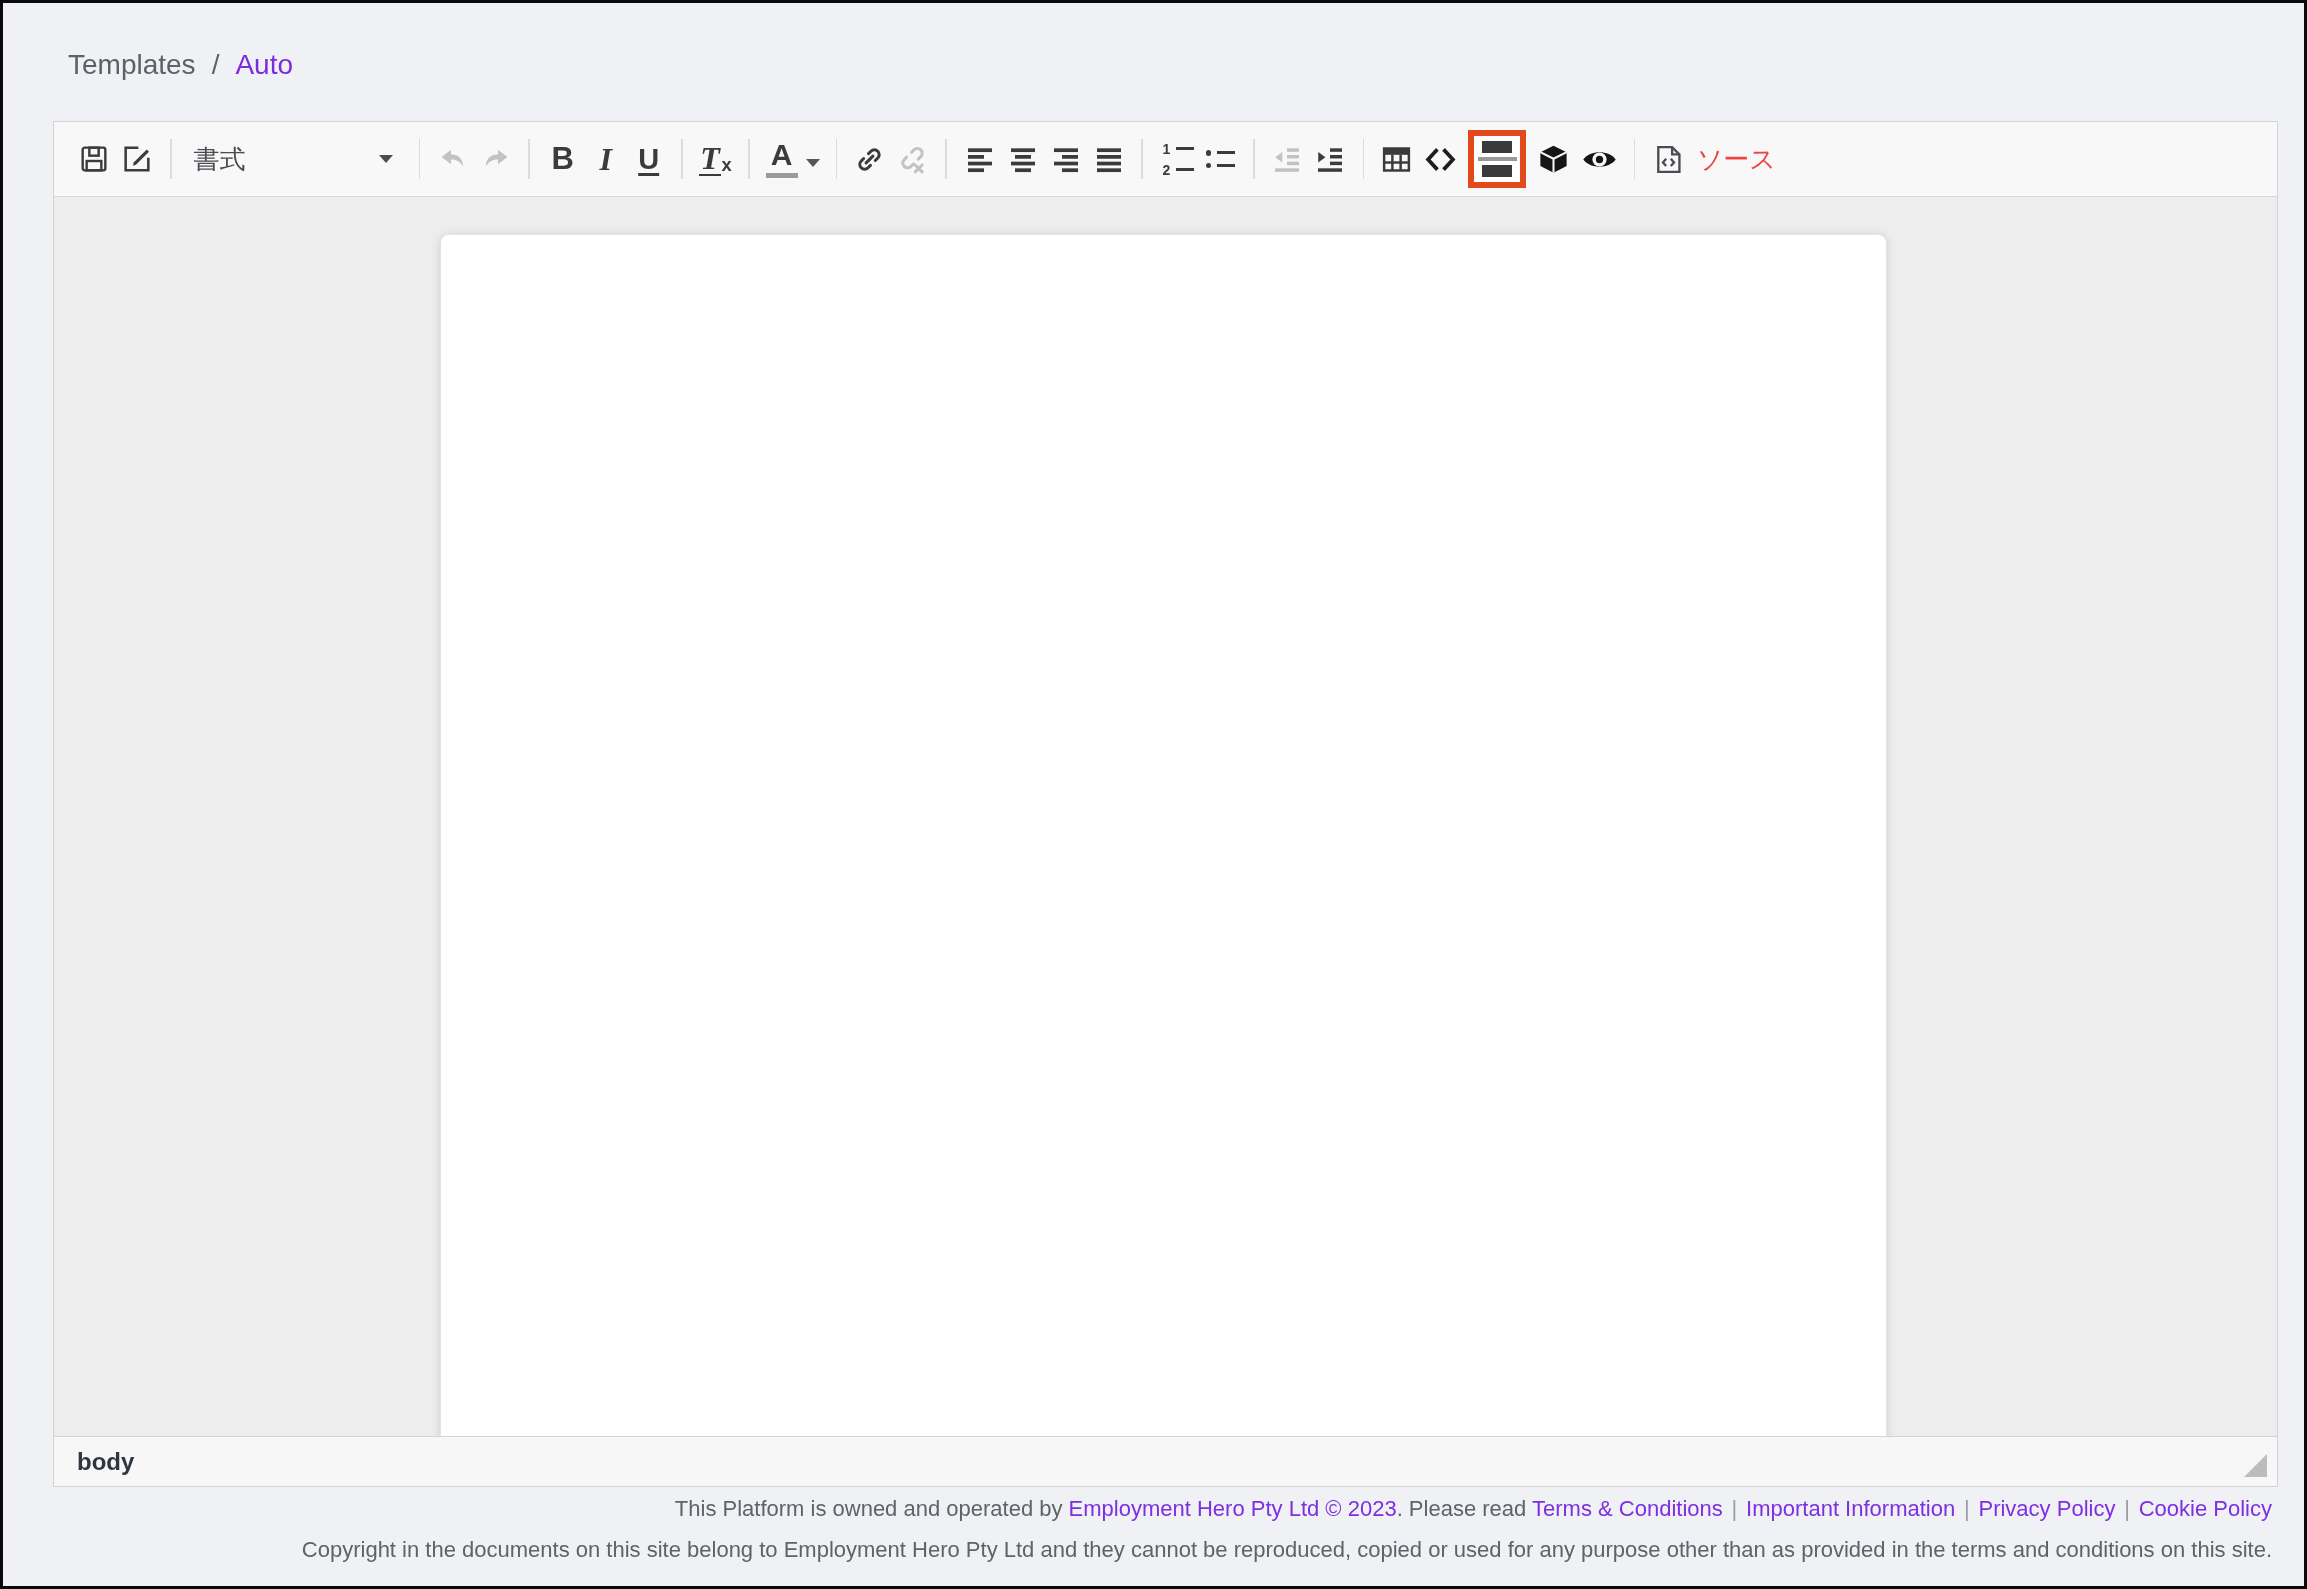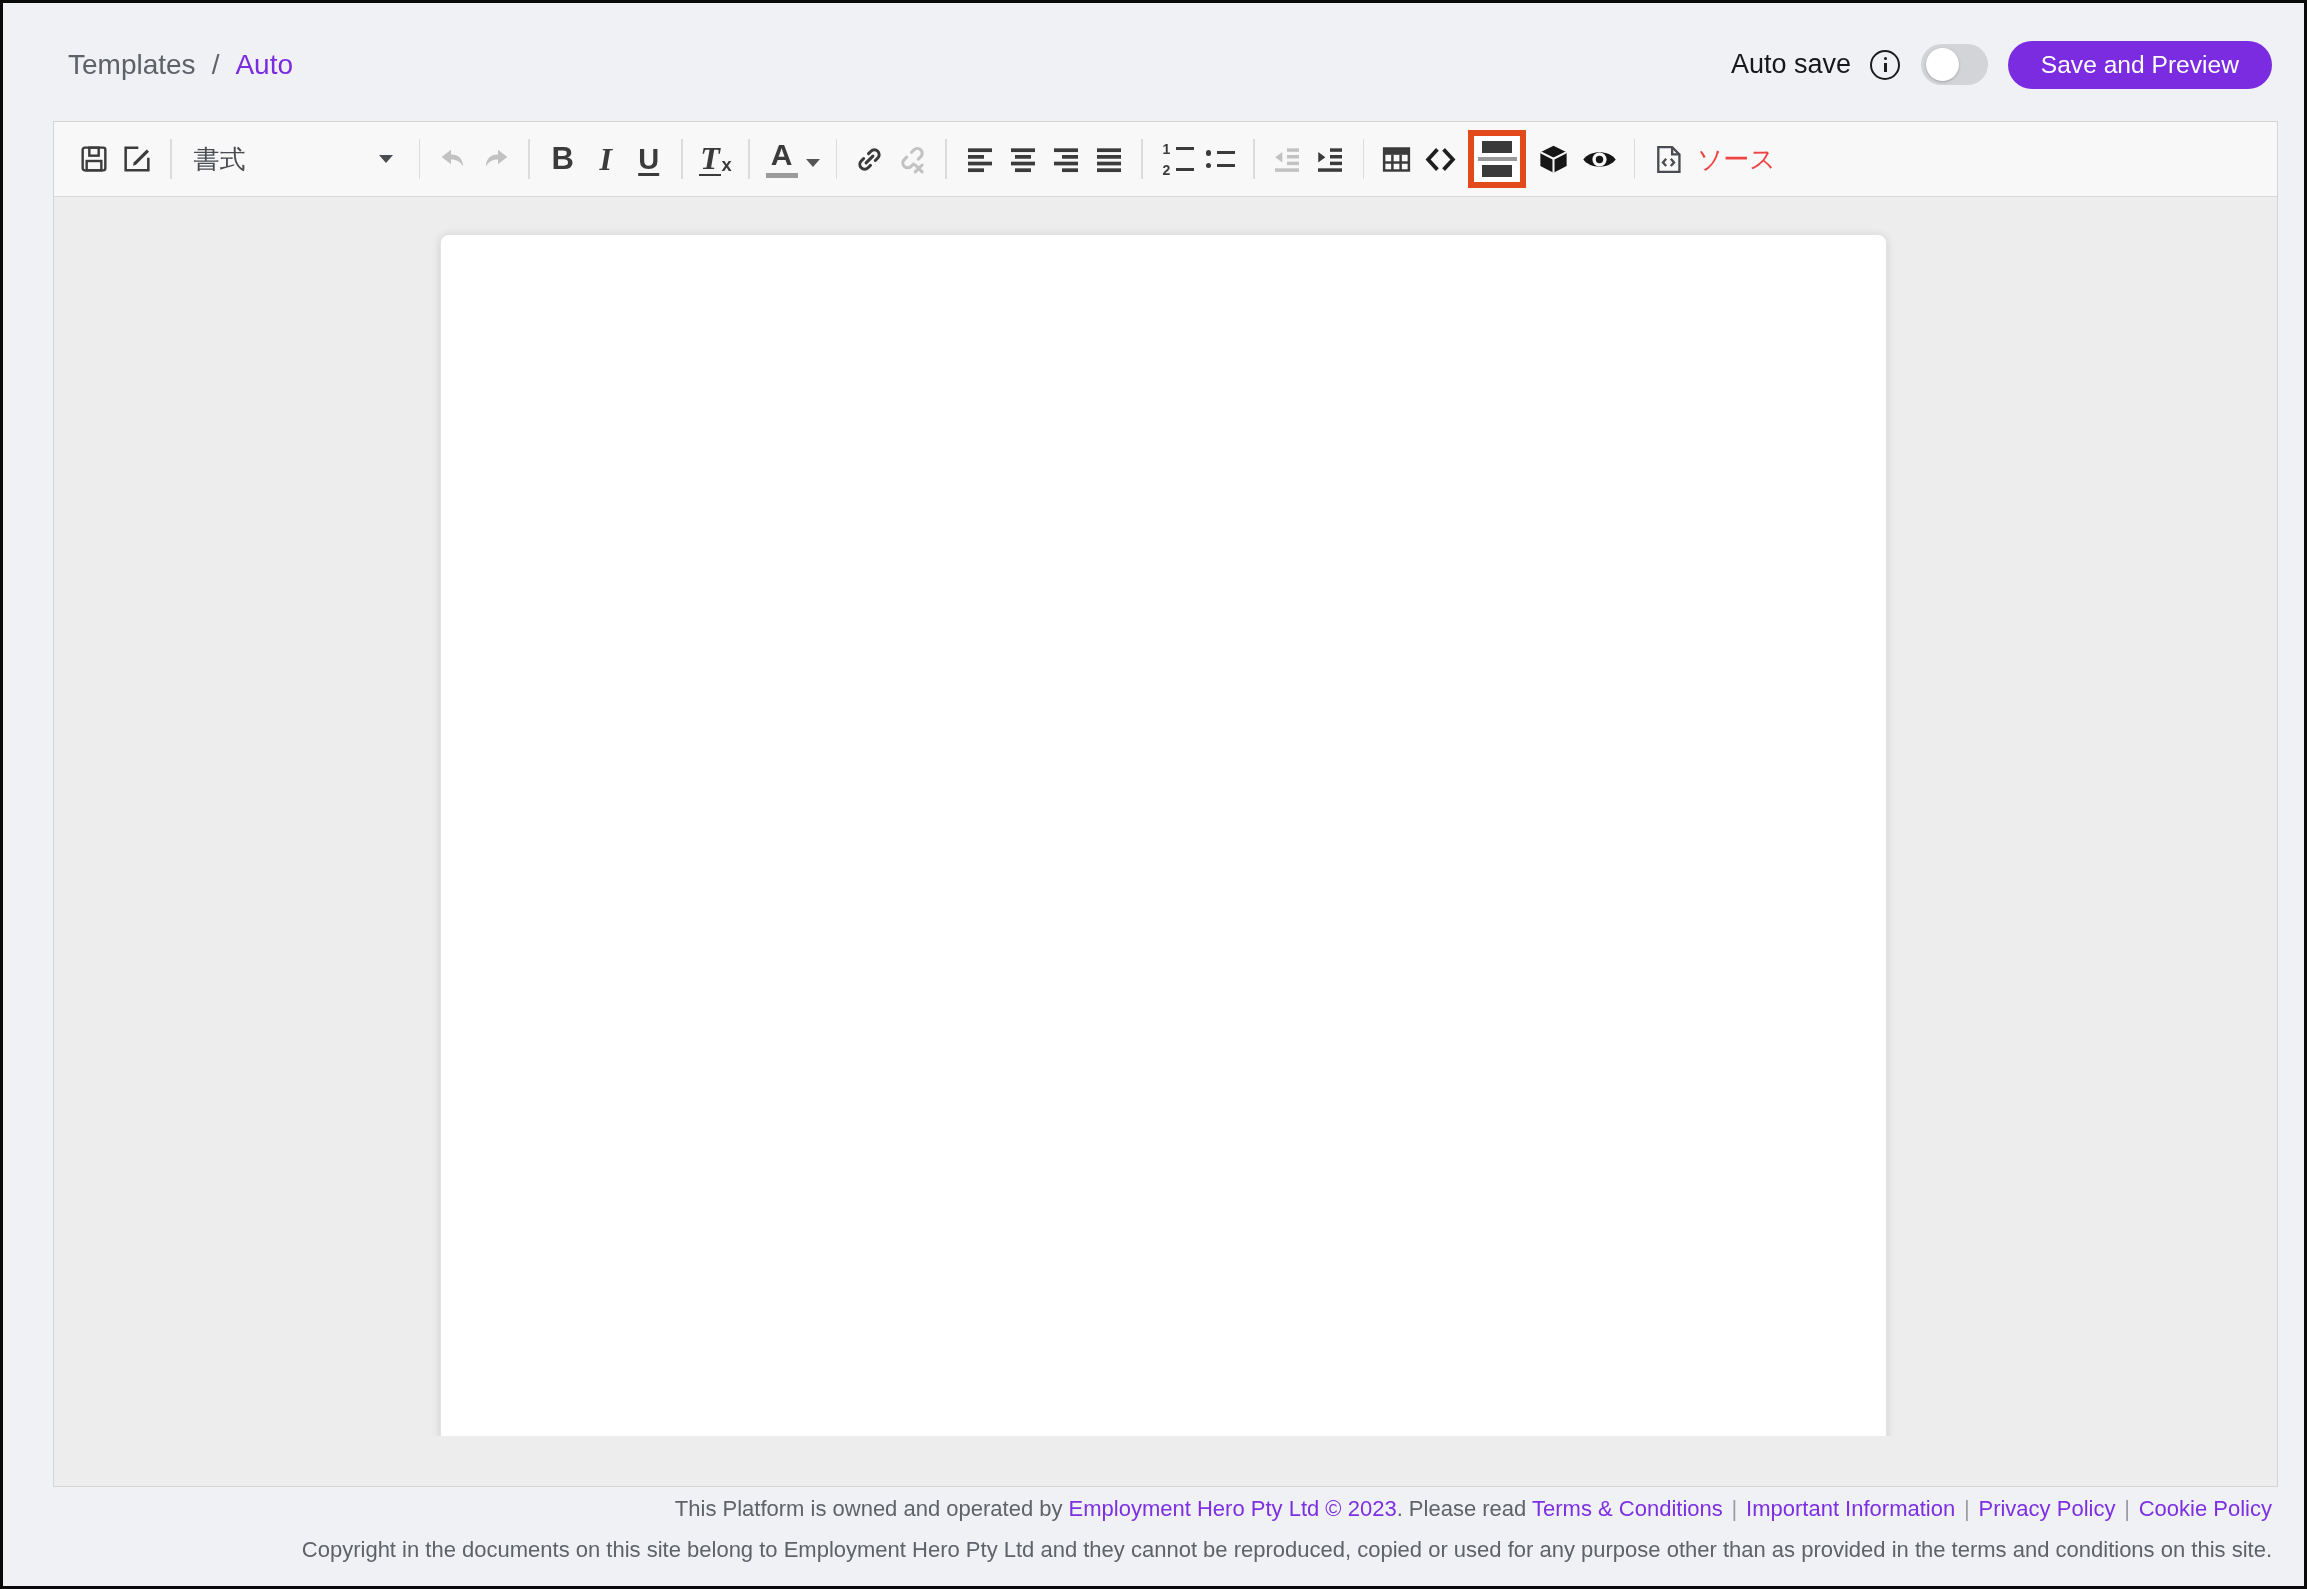--- a/index.html
+++ b/index.html
@@ -128,31 +128,20 @@
 </style>
 </head>
 <body>
 
 <div class="header">
   <div class="breadcrumb">
     <span>Templates</span>
     <span>/</span>
     <span class="crumb-current">Auto</span>
   </div>
-  <div class="header-right">
-    <span class="autosave-label">Auto save</span>
-    <span class="info-icon">
-        <span class="info-dot"></span>
-        <span class="info-stem"></span>
-      </span>
-    <span class="toggle">
-        <span class="toggle-knob"></span>
-      </span>
-    <button class="save-btn">Save and Preview</button>
-  </div>
 </div>
 
 <div class="editor">
 
   <div class="toolbar">
 
     <button class="tbtn">
       <span>
         <svg width="32" height="32" viewBox="0 0 24 24" fill="none" stroke="currentColor" stroke-width="1.8">
           <rect x="3.5" y="3.5" width="17" height="17" rx="1.5"></rect>
@@ -414,20 +403,24 @@
       </span>
       <span>ソース</span>
     </button>
 
   </div>
 
   <div class="content">
     <div class="page-canvas"></div>
   </div>
 
+  <div class="statusbar">
+    <span class="status-path">body</span>
+    <span class="resize-handle"></span>
+  </div>
 
 </div>
 
 <div class="site-footer">
   <div><span>This Platform is owned and operated by </span><a class="f-link">Employment Hero Pty Ltd © 2023</a><span>. Please read </span><a class="f-link">Terms &amp; Conditions</a><span class="pipe">|</span><a class="f-link">Important Information</a><span class="pipe">|</span><a class="f-link">Privacy Policy</a><span class="pipe">|</span><a class="f-link">Cookie Policy</a></div>
   <div class="footer-line2">Copyright in the documents on this site belong to Employment Hero Pty Ltd and they cannot be reproduced, copied or used for any purpose other than as provided in the terms and conditions on this site.</div>
 </div>
 
 
 </body></html>

